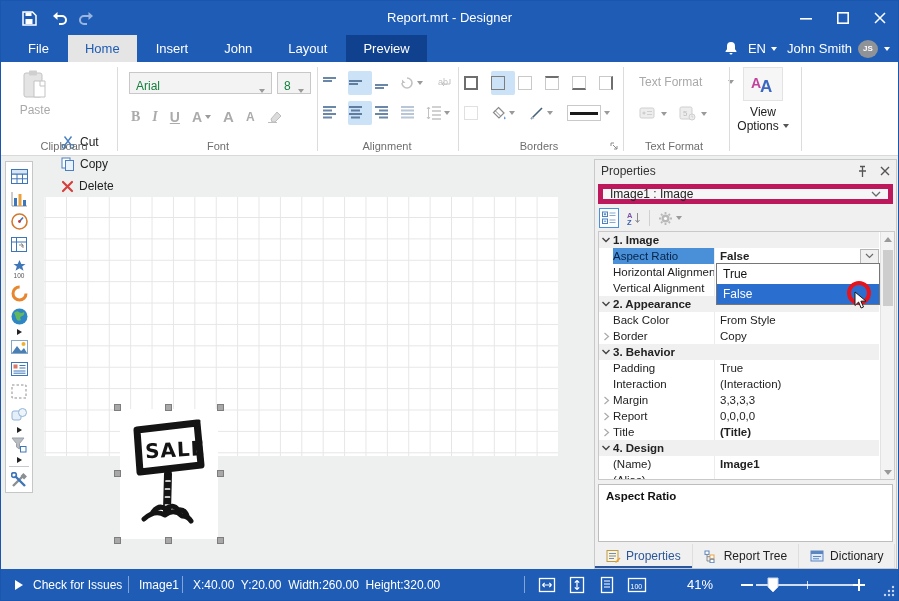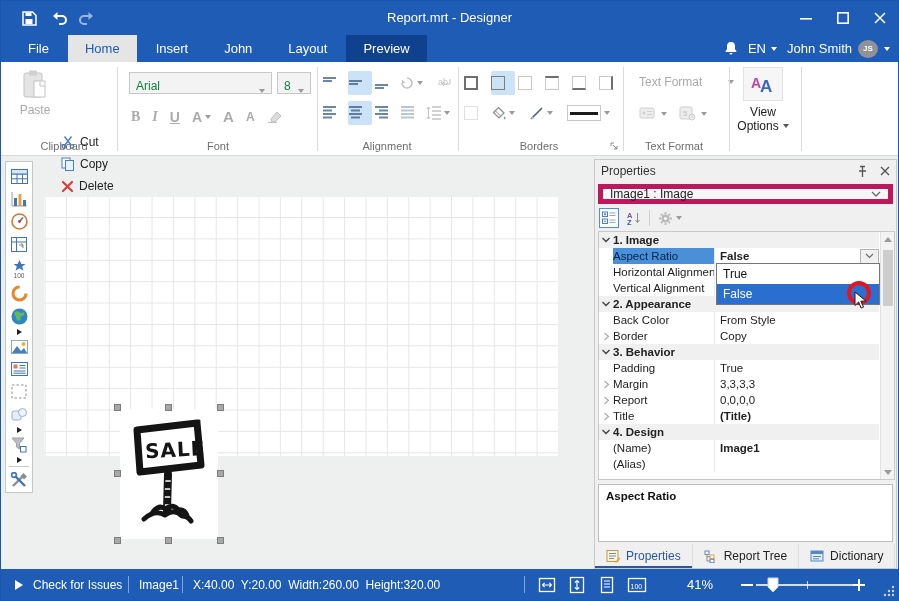--- a/index.html
+++ b/index.html
@@ -610,20 +610,25 @@
               </svg>
             </span>
             <span class="pname">3. Behavior</span>
           </div>
           <div class="prow prop">
             <span class="exp"></span>
             <span class="pname">Padding</span>
             <span class="pval">True</span>
           </div>
           <div class="prow prop">
+            <span class="exp"></span>
+            <span class="pname">Interaction</span>
+            <span class="pval">(Interaction)</span>
+          </div>
+          <div class="prow prop">
             <span class="exp">
               <svg width="7" height="9" viewBox="0 0 7 9">
                 <path d="M1.5 1l4 3.5-4 3.5" stroke="#ababab" stroke-width="1.2" fill="none"></path>
               </svg>
             </span>
             <span class="pname">Margin</span>
             <span class="pval">3,3,3,3</span>
           </div>
           <div class="prow prop">
             <span class="exp">

